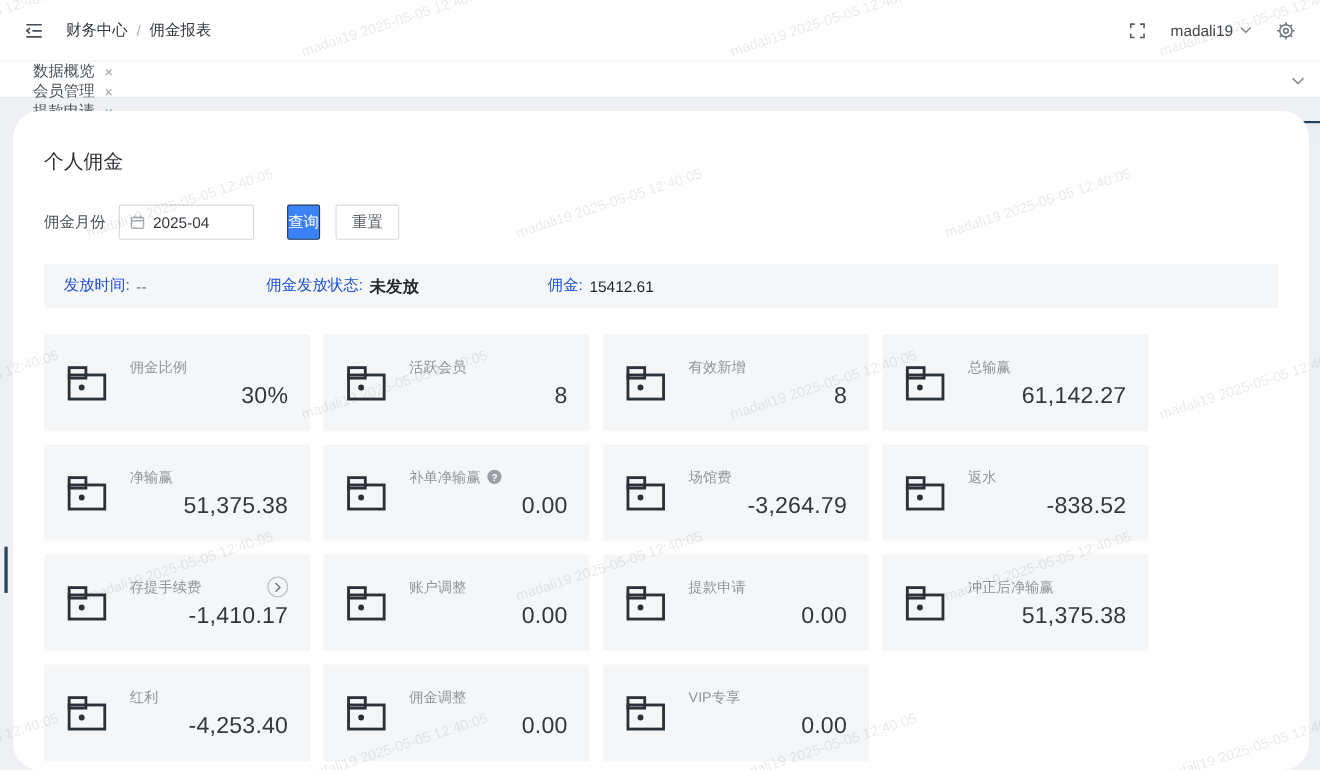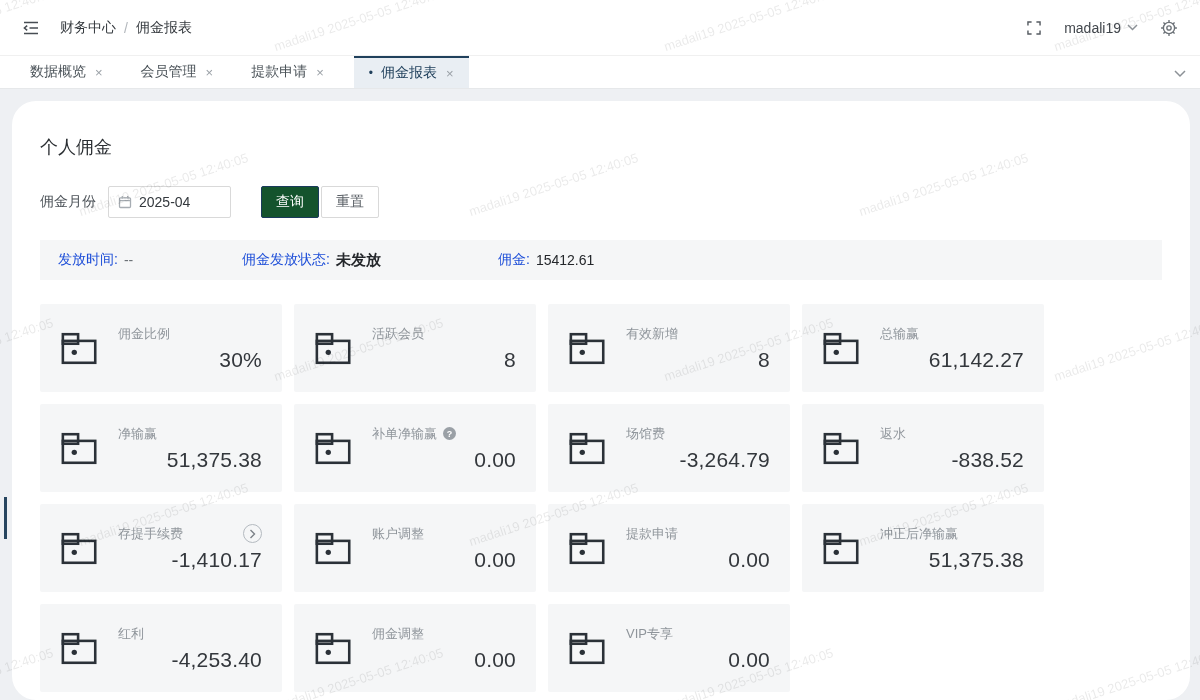--- a/index.html
+++ b/index.html
@@ -18,21 +18,21 @@
   .menu-fold { display:flex; align-items:center; cursor:pointer; margin-right:10px; }
   .breadcrumb { display:flex; align-items:center; gap:8px; font-size:14px; color:#33383d; }
   .breadcrumb .sep { color:#b2b7bc; }
   .header-right { margin-left:auto; display:flex; align-items:center; gap:22px; }
   .user-drop { display:flex; align-items:center; gap:6px; color:#43484e; cursor:pointer; font-size:14px;text-align:right; }
   .icon-btn { display:flex; align-items:center; cursor:pointer; }
 
   
   .tabbar {
     height:33px; background:#fff; border-bottom:1px solid #e6e8ea;
-    display:flex; align-items:stretch; padding-left:22px; position:relative;
+    display:flex; align-items:stretch; padding-left:22px; position:relative;flex-direction:column;
   }
   .tab {
     display:flex; align-items:center; padding:0 8px; margin-right:22px;
     font-size:14px; color:#4b5359; cursor:pointer; white-space:nowrap;
   }
   .tab .close { margin-left:9px; color:#9aa0a6; font-size:13px; cursor:pointer; }
   .tab.active {
     background:#e9eef3; border-top:2px solid #20405c; color:#20405c;
     padding:0 15px; margin-right:0;
   }
@@ -50,22 +50,22 @@
   .filter-label { color:#4b5157; margin-right:12px; }
   .month-box {
     width:123px; height:32px; border:1px solid #d9d9d9; border-radius:2px;
     display:flex; align-items:center; padding:0 9px; background:#fff; gap:7px;
   }
   .month-box input {
     border:none; outline:none; width:80px; font-size:14px; color:#33383d;
     font-family:inherit; background:transparent;
   }
   .btn { height:32px; border-radius:2px; font-size:14px; cursor:pointer; font-family:inherit; }
-  .btn-primary { background:#14532d; color:#fff; border:1px solid #1a3a5c; padding:0 14px; margin-left:30px; }
-  .btn-default { background:#fff; color:#5a6066; border:1px solid #d9d9d9; padding:0 14px; margin-left:2px; }
+  .btn-primary { background:#3b82f6; color:#fff; border:1px solid #1a3a5c; padding:0 0; margin-left:30px; }
+  .btn-default { background:#fff; color:#5a6066; border:1px solid #d9d9d9; padding:0 14px; margin-left:14px; }
 
   .status-bar {
     margin-top:22px; height:40px; background:#f5f6f7; display:flex;
     align-items:center; padding:0 18px; font-size:14px;
   }
   .status-item { display:flex; align-items:center; gap:6px; }
   .st-1 { width:184px; } .st-2 { width:256px; }
   .status-label { color:#1d4ed8; }
   .muted-val { color:#6d7378; }
   .strong-val { color:#24272b; font-weight:700; font-size:15px; }

